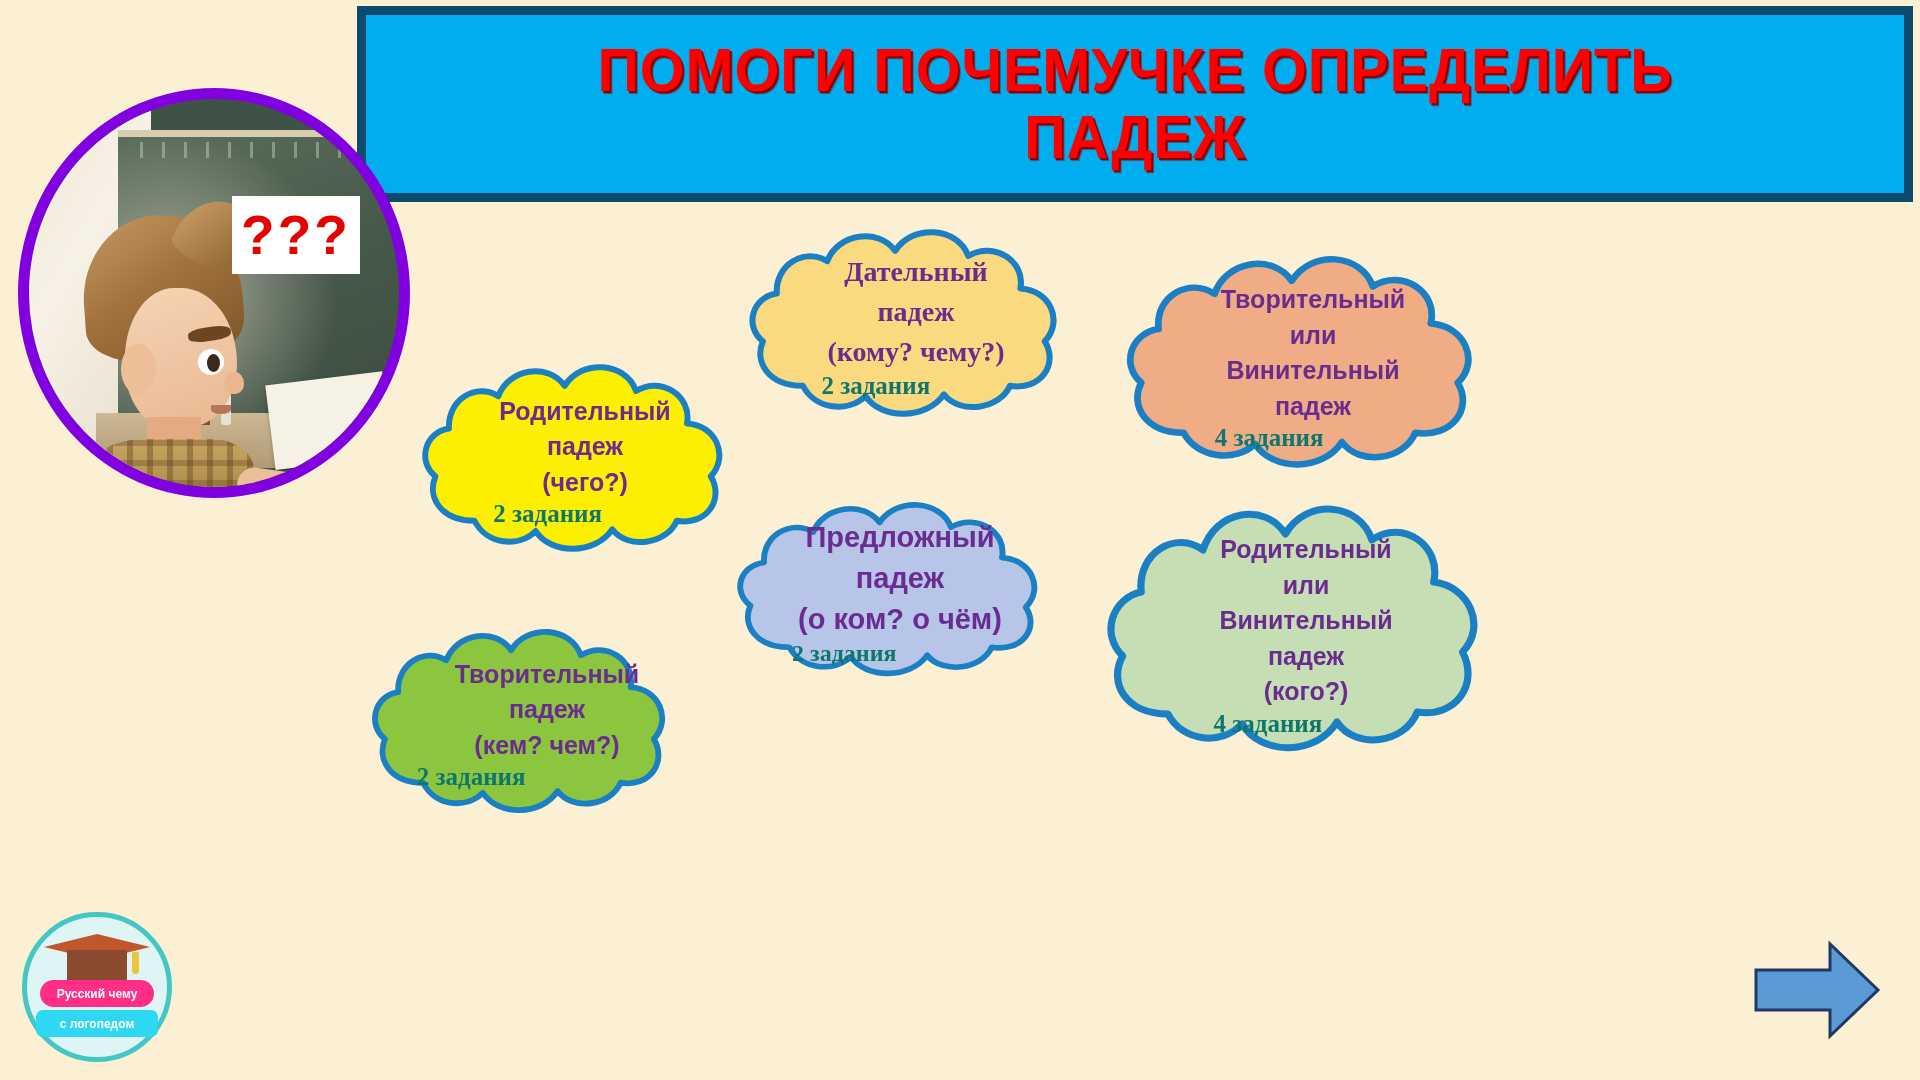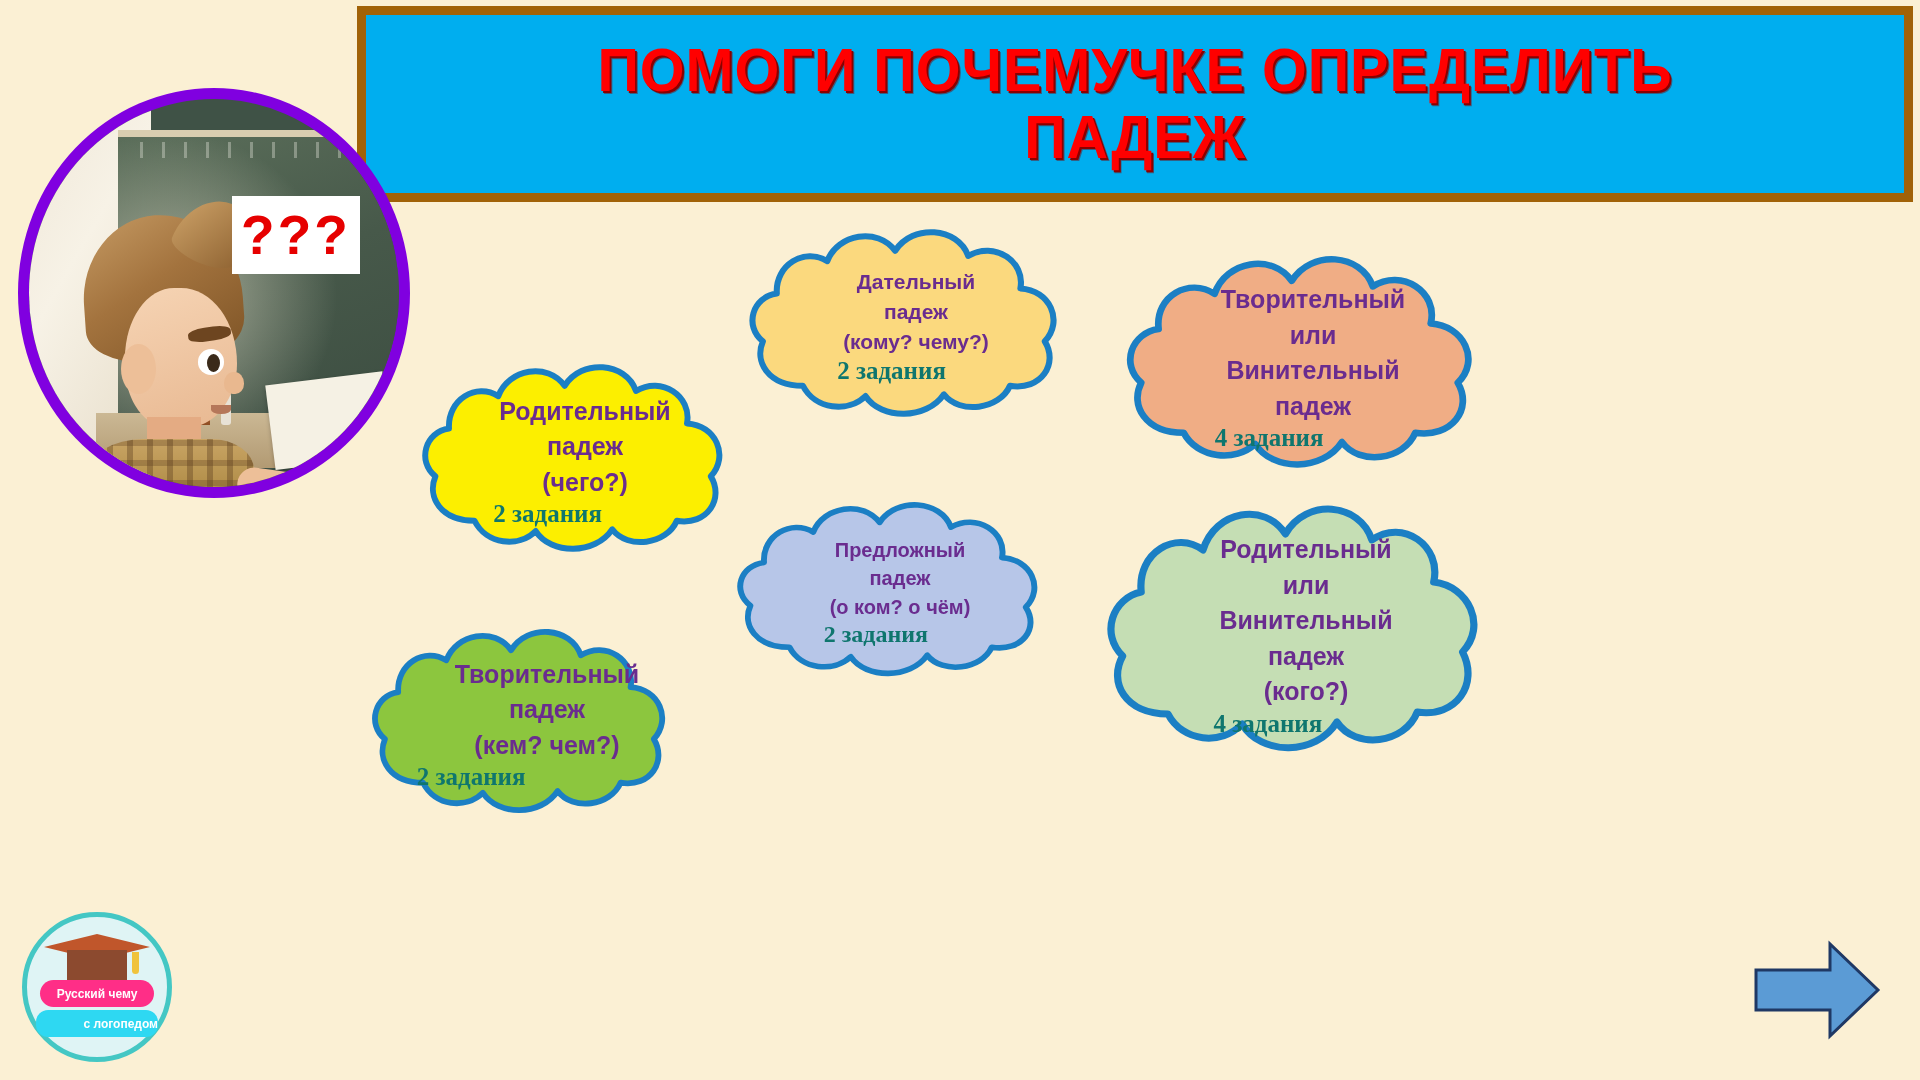--- a/index.html
+++ b/index.html
@@ -7,21 +7,21 @@
     width:1920px;height:1080px;overflow:hidden;
     background:#FBF0D4;
     font-family:"Liberation Sans", sans-serif;
     position:relative;
   }
 
   
   #title-banner{
     position:absolute;left:357px;top:6px;width:1556px;height:196px;
     background:#00AEEF;
-    border:9px solid #a16207;
+    border:9px solid #0c4a6e;
     box-sizing:border-box;
     display:flex;align-items:center;justify-content:center;
     text-align:center;
   }
   #title-text{
     color:#FF0000;
     font-family:"Liberation Sans Narrow","Liberation Sans",sans-serif;
     font-weight:bold;
     font-size:62px;
     line-height:1.08;
@@ -161,33 +161,33 @@
   }
   .cloud-count{
     position:relative;z-index:2;
     color:#0f766e;
     font-weight:bold;
     display:block;
     font-family:Liberation Serif, serif;
   }
 
   #cloud-dative{left:742px;top:215px;width:348px;height:222px;}
-  #cloud-dative .cloud-text{font-size:21px;}
+  #cloud-dative .cloud-text{font-size:28px;font-family:Liberation Serif, serif;}
   #cloud-dative .cloud-count{font-size:25px;}
 
   #cloud-nom-acc{left:1120px;top:242px;width:386px;height:250px;}
   #cloud-nom-acc .cloud-text{font-size:25px;}
   #cloud-nom-acc .cloud-count{font-size:25px;}
 
   #cloud-genitive{left:415px;top:350px;width:340px;height:222px;}
   #cloud-genitive .cloud-text{font-size:25px;}
   #cloud-genitive .cloud-count{font-size:25px;}
 
   #cloud-prepositional{left:730px;top:492px;width:340px;height:200px;}
-  #cloud-prepositional .cloud-text{font-size:20px;}
+  #cloud-prepositional .cloud-text{font-size:29px;}
   #cloud-prepositional .cloud-count{font-size:24px;}
 
   #cloud-gen-acc{left:1100px;top:490px;width:412px;height:290px;}
   #cloud-gen-acc .cloud-text{font-size:25px;}
   #cloud-gen-acc .cloud-count{font-size:25px;}
 
   #cloud-instrumental{left:365px;top:615px;width:332px;height:218px;}
   #cloud-instrumental .cloud-text{font-size:25px;margin-left:32px;}
   #cloud-instrumental .cloud-count{font-size:25px;}
 
@@ -213,22 +213,22 @@
     background:#F0C33C;border-radius:0 0 4px 4px;
   }
   #logo-band1{
     position:absolute;left:18px;top:68px;width:114px;height:27px;
     background:#FF2E87;border-radius:14px;
     display:flex;align-items:center;justify-content:center;
   }
   #logo-band1 span{color:#fff;font-size:12px;font-weight:bold;}
   #logo-band2{
     position:absolute;left:14px;top:98px;width:122px;height:27px;
-    background:#2ED8F2;border-radius:12px;
-    display:flex;align-items:center;justify-content:flex-end;
+    background:#2ED8F2;border-radius:7px;
+    display:flex;align-items:center;justify-content:center;
   }
   #logo-band2 span{color:#fff;font-size:12px;font-weight:bold;}
 
   
   #next-arrow{
     position:absolute;left:1752px;top:940px;width:130px;height:100px;
   }
 </style>
 </head>
 <body>

